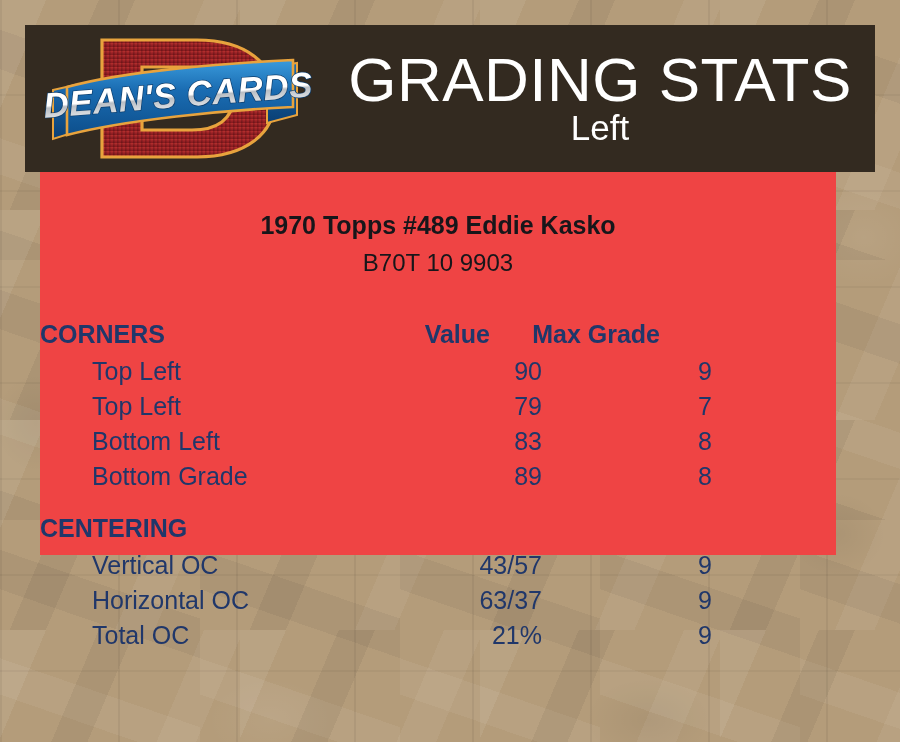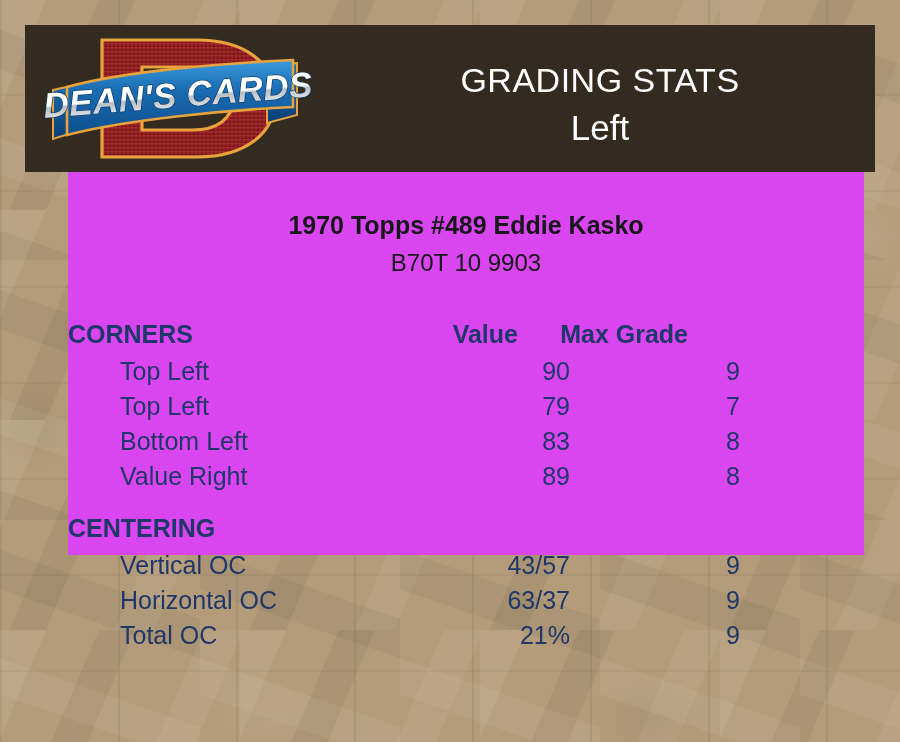--- a/index.html
+++ b/index.html
@@ -74,42 +74,42 @@
     bottom: 0;
     display: flex;
     flex-direction: column;
     align-items: center;
     justify-content: center;
     padding-top: 6px;
     box-sizing: border-box;
   }
   .header-title {
     color: #ffffff;
-    font-size: 34px;
+    font-size: 62px;
     line-height: 52px;
     letter-spacing: 0.5px;
     font-weight: 400;
     white-space: nowrap;
   }
   .header-subtitle {
     color: #ffffff;
     font-size: 35px;
     line-height: 44px;
     font-weight: 400;
     white-space: nowrap;
   }
 
   
   .content-panel {
     position: absolute;
-    left: 68px;
+    left: 40px;
     top: 172px;
     width: 796px;
     height: 383px;
-    background-color: #d946ef;
+    background-color: #ef4444;
   }
 
   .card-title {
     text-align: center;
     color: #17161a;
     font-size: 25px;
     font-weight: bold;
     line-height: 30px;
     margin-top: 38px;
     white-space: nowrap;
@@ -255,21 +255,21 @@
         <div class="col-label">Top Left</div>
         <div class="col-value">79</div>
         <div class="col-grade">7</div>
       </div>
       <div class="stats-row data-row">
         <div class="col-label">Bottom Left</div>
         <div class="col-value">83</div>
         <div class="col-grade">8</div>
       </div>
       <div class="stats-row data-row">
-        <div class="col-label">Value Right</div>
+        <div class="col-label">Bottom Grade</div>
         <div class="col-value">89</div>
         <div class="col-grade">8</div>
       </div>
 
       <div class="section-gap"></div>
 
       <div class="stats-row section-row">
         <div class="col-label">CENTERING</div>
         <div class="col-value"></div>
         <div class="col-grade"></div>

